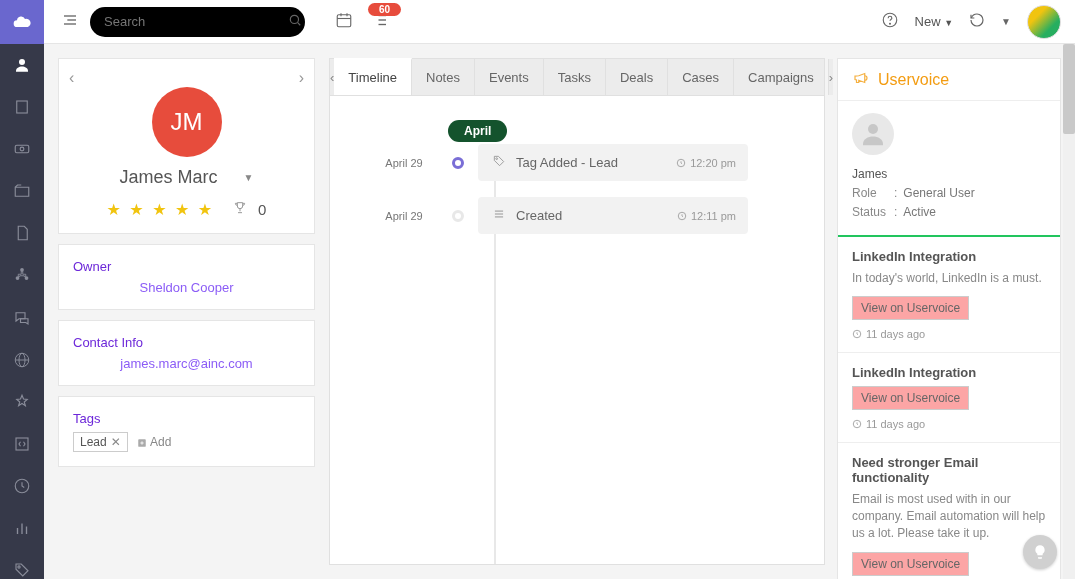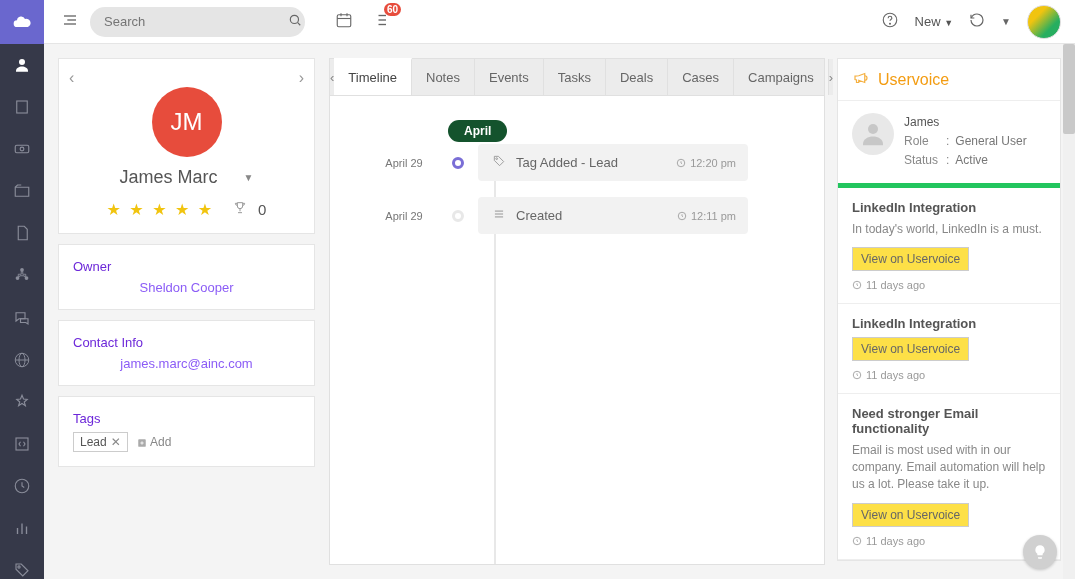--- a/index.html
+++ b/index.html
@@ -4,26 +4,26 @@
 <style>
 * { box-sizing: border-box; margin: 0; padding: 0; }
 body { font-family: -apple-system, BlinkMacSystemFont, "Segoe UI", Helvetica, Arial, sans-serif; font-size: 13px; color: #333; background: #f5f5f5; width: 1075px; height: 579px; overflow: hidden; position: relative; }
 
 
 .header { position: absolute; top: 0; left: 0; right: 0; height: 44px; background: #fff; border-bottom: 1px solid #e5e5e5; display: flex; align-items: center; z-index: 10; }
 .logo-box { width: 44px; height: 44px; background: #6a67ce; display: flex; align-items: center; justify-content: center; flex-shrink: 0; }
 .logo-box svg { fill: #fff; }
 .header-left { display: flex; align-items: center; gap: 12px; padding-left: 18px; }
 .burger-icon { color: #666; cursor: pointer; }
-.search-box { background: #e5e5e5; border-radius: 18px; height: 30px; width: 215px; display: flex; align-items: center; padding: 0 14px; gap: 8px; }
+.search-box { background: #000000; border-radius: 18px; height: 30px; width: 215px; display: flex; align-items: center; padding: 0 14px; gap: 8px; }
 .search-box input { border: none; background: transparent; outline: none; flex: 1; font-size: 13px; color: #666; }
 .search-box .sicon { color: #666; }
 .header-icons { display: flex; align-items: center; gap: 18px; margin-left: 18px; }
 .hicon { color: #666; position: relative; cursor: pointer; }
-.badge { position: absolute; top: -8px; right: -12px; background: #e74c3c; color: #fff; font-size: 10px; font-weight: bold; border-radius: 9px; padding: 1px 3px; }
+.badge { position: absolute; top: -8px; right: -12px; background: #e74c3c; color: #fff; font-size: 10px; font-weight: bold; border-radius: 9px; padding: 1px 11px; }
 .header-right { margin-left: auto; display: flex; align-items: center; gap: 16px; padding-right: 14px; }
 .new-btn { color: #555; font-size: 13px; cursor: pointer; }
 .avatar-img { width: 34px; height: 34px; border-radius: 50%; background: linear-gradient(135deg, #f1c40f 30%, #27ae60 70%); border: 1px solid #ddd; }
 
 
 .rail { position: absolute; top: 44px; left: 0; bottom: 0; width: 44px; background: #363949; display: flex; flex-direction: column; align-items: center; padding-top: 12px; gap: 24px; z-index: 5; }
 .rail .ritem { color: #8a8d9a; cursor: pointer; width: 44px; height: 28px; display:flex; align-items:center; justify-content:center; }
 .rail .ritem.active { color: #fff; }
 .rail .ritem svg { width: 18px; height: 18px; }
 
@@ -66,32 +66,32 @@
 .tl-event { flex: 1; background: #f2f2f2; border-radius: 4px; padding: 10px 14px; display: flex; align-items: center; gap: 10px; color: #666; position: relative; max-width: 270px; }
 .tl-event .time { position: absolute; right: 12px; font-size: 11px; color: #999; display:flex; align-items:center; gap:4px; }
 .tl-icon { color: #999; }
 
 
 .right-col { width: 250px; padding: 14px 14px 0 12px; overflow-y: auto; flex-shrink:0; }
 .uv-card { background: #fff; border: 1px solid #e5e5e5; }
 .uv-head { padding: 10px 14px; display: flex; align-items: center; gap: 8px; border-bottom: 1px solid #eee; }
 .uv-head-title { color: #f39c12; font-size: 16px; }
 .uv-horn { color: #f5b041; }
-.uv-user { padding: 12px 14px; display: flex; gap: 10px; border-bottom: 5px solid #22c55e; }
+.uv-user { padding: 12px 14px; display: flex; gap: 10px; border-bottom: 2px solid #22c55e; flex-direction: column; }
 .uv-avatar { width: 42px; height: 42px; border-radius: 50%; background: #e8e8e8; display:flex; align-items:center; justify-content:center; }
 .uv-avatar svg { fill: #c7c7c7; }
 .uv-userinfo { font-size: 12px; color: #777; line-height: 1.6; }
 .uv-userinfo .uname { color: #555; font-weight: 500; }
 .uv-row { display:flex; gap:6px; }
 .uv-row .ulabel { width: 36px; color:#888; }
 .uv-row .ucolon { color:#888; }
 .uv-item { padding: 12px 14px; border-bottom: 1px solid #eee; }
 .uv-item-title { color: #555; font-weight: 600; font-size: 13px; margin-bottom: 6px; }
 .uv-item-desc { color: #888; font-size: 12px; margin-bottom: 10px; line-height: 1.4; }
-.uv-btn { border: 1px solid #ccc; background: #fde047; padding: 4px 8px; font-size: 12px; color: #666; cursor: pointer; display: inline-block; margin-bottom: 8px; }
+.uv-btn { border: 1px solid #ccc; background: #fca5a5; padding: 4px 8px; font-size: 12px; color: #666; cursor: pointer; display: inline-block; margin-bottom: 8px; }
 .uv-time { color: #999; font-size: 11px; display:flex; align-items:center; gap:4px; }
 
 
 .scrolltrack { position:absolute; top:44px; right:0; bottom:0; width:12px; background:#f0f0f0; }
 .scrollthumb { position:absolute; top:0; width:12px; height:90px; background:#c9c9c9; border-radius:2px; }
 
 
 .help-fab { position:absolute; bottom:10px; right:18px; width:34px; height:34px; border-radius:50%; background:#d0d0d0; display:flex; align-items:center; justify-content:center; box-shadow:0 1px 3px rgba(0,0,0,.2); }
 .help-fab svg { fill:#fff; width:16px; height:16px; }
 

